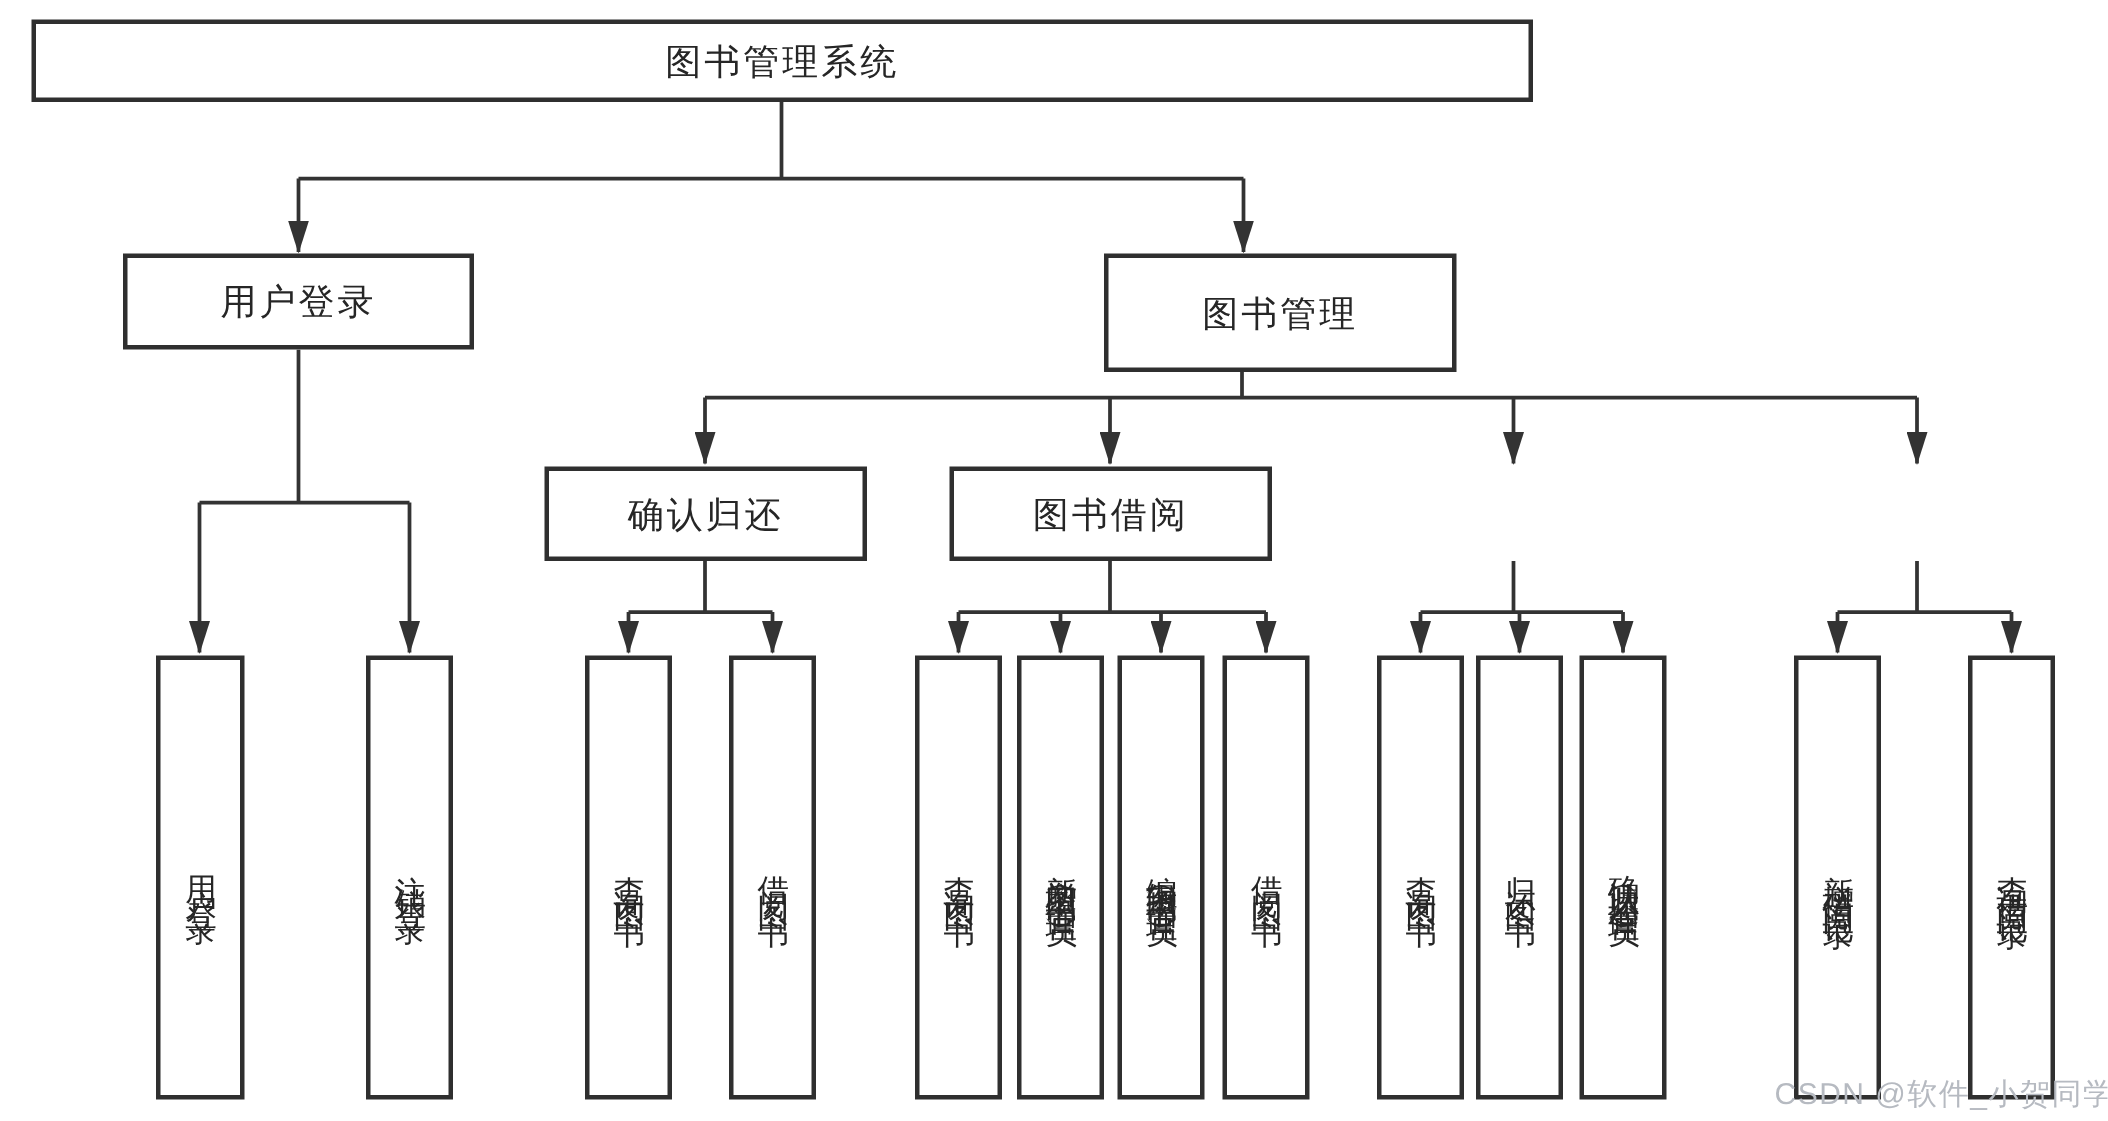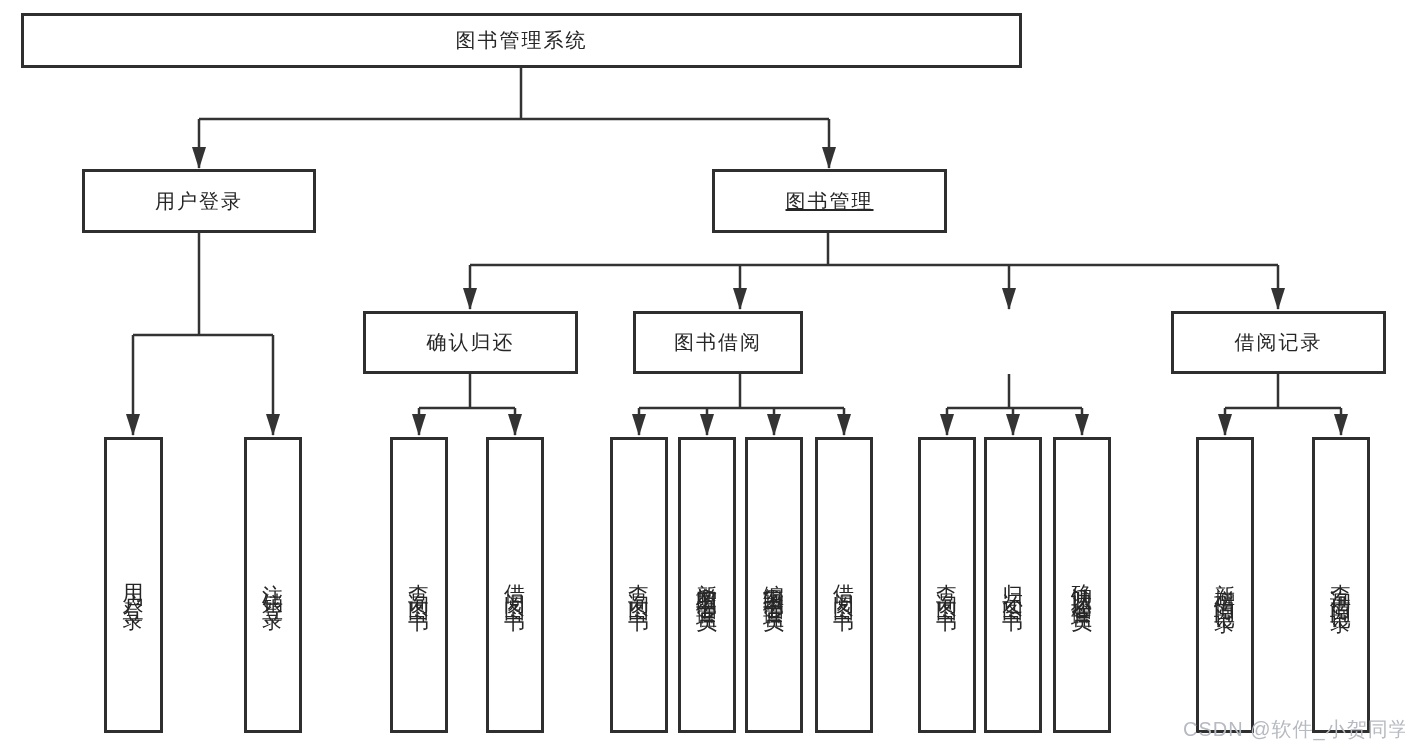--- a/index.html
+++ b/index.html
@@ -24,21 +24,21 @@
     box-sizing: border-box;
     background: #ffffff;
     border: 3px solid #2f2f2f;
     display: flex;
     align-items: center;
     justify-content: center;
     color: #262626;
     z-index: 2;
   }
   .hbox {
-    font-size: 20px;
+    font-size: 24px;
     letter-spacing: 2px;
     white-space: nowrap;
   }
   .vbox {
     writing-mode: vertical-rl;
     font-size: 21px;
     letter-spacing: 9px;
     line-height: 1;
     text-align: center;
   }
@@ -109,32 +109,29 @@
     </g>
   </svg>
 
   <div class="node hbox" style="left:21px; top:13px; width:1001px; height:55px;">
     <span>图书管理系统</span>
   </div>
 
   <div class="node hbox" style="left:82px; top:169px; width:234px; height:64px;">
     <span>用户登录</span>
   </div>
-  <div class="node hbox" style="left:712px; top:169px; width:235px; height:64px;text-decoration:underline;">
+  <div class="node hbox" style="left:736px; top:169px; width:235px; height:79px;">
     <span>图书管理</span>
   </div>
 
   <div class="node hbox" style="left:363px; top:311px; width:215px; height:63px;">
     <span>确认归还</span>
   </div>
-  <div class="node hbox" style="left:633px; top:311px; width:170px; height:63px;">
+  <div class="node hbox" style="left:633px; top:311px; width:215px; height:63px;">
     <span>图书借阅</span>
-  </div>
-  <div class="node hbox" style="left:1171px; top:311px; width:215px; height:63px;">
-    <span>借阅记录</span>
   </div>
 
   <div class="node vbox" style="left:104px; top:437px; width:59px; height:296px;">
     <span>用户登录</span>
   </div>
   <div class="node vbox" style="left:244px; top:437px; width:58px; height:296px;">
     <span>注销登录</span>
   </div>
 
   <div class="node vbox" style="left:390px; top:437px; width:58px; height:296px;">

